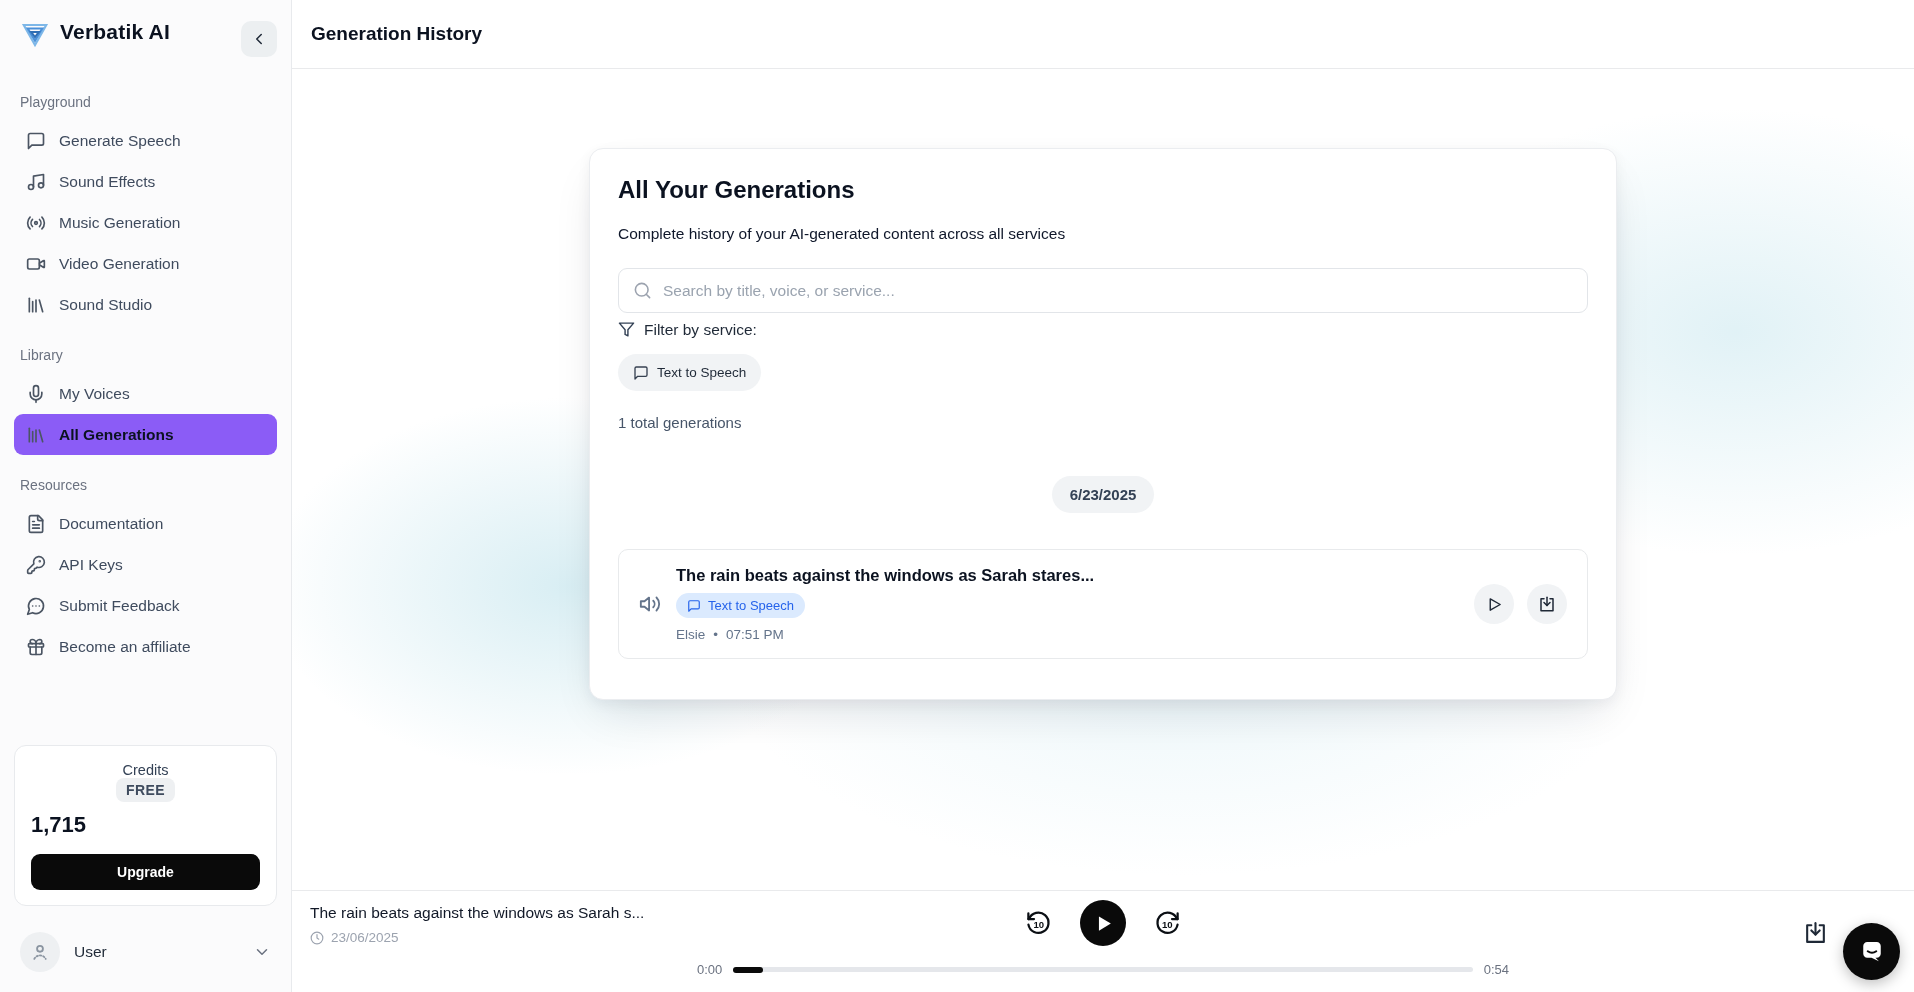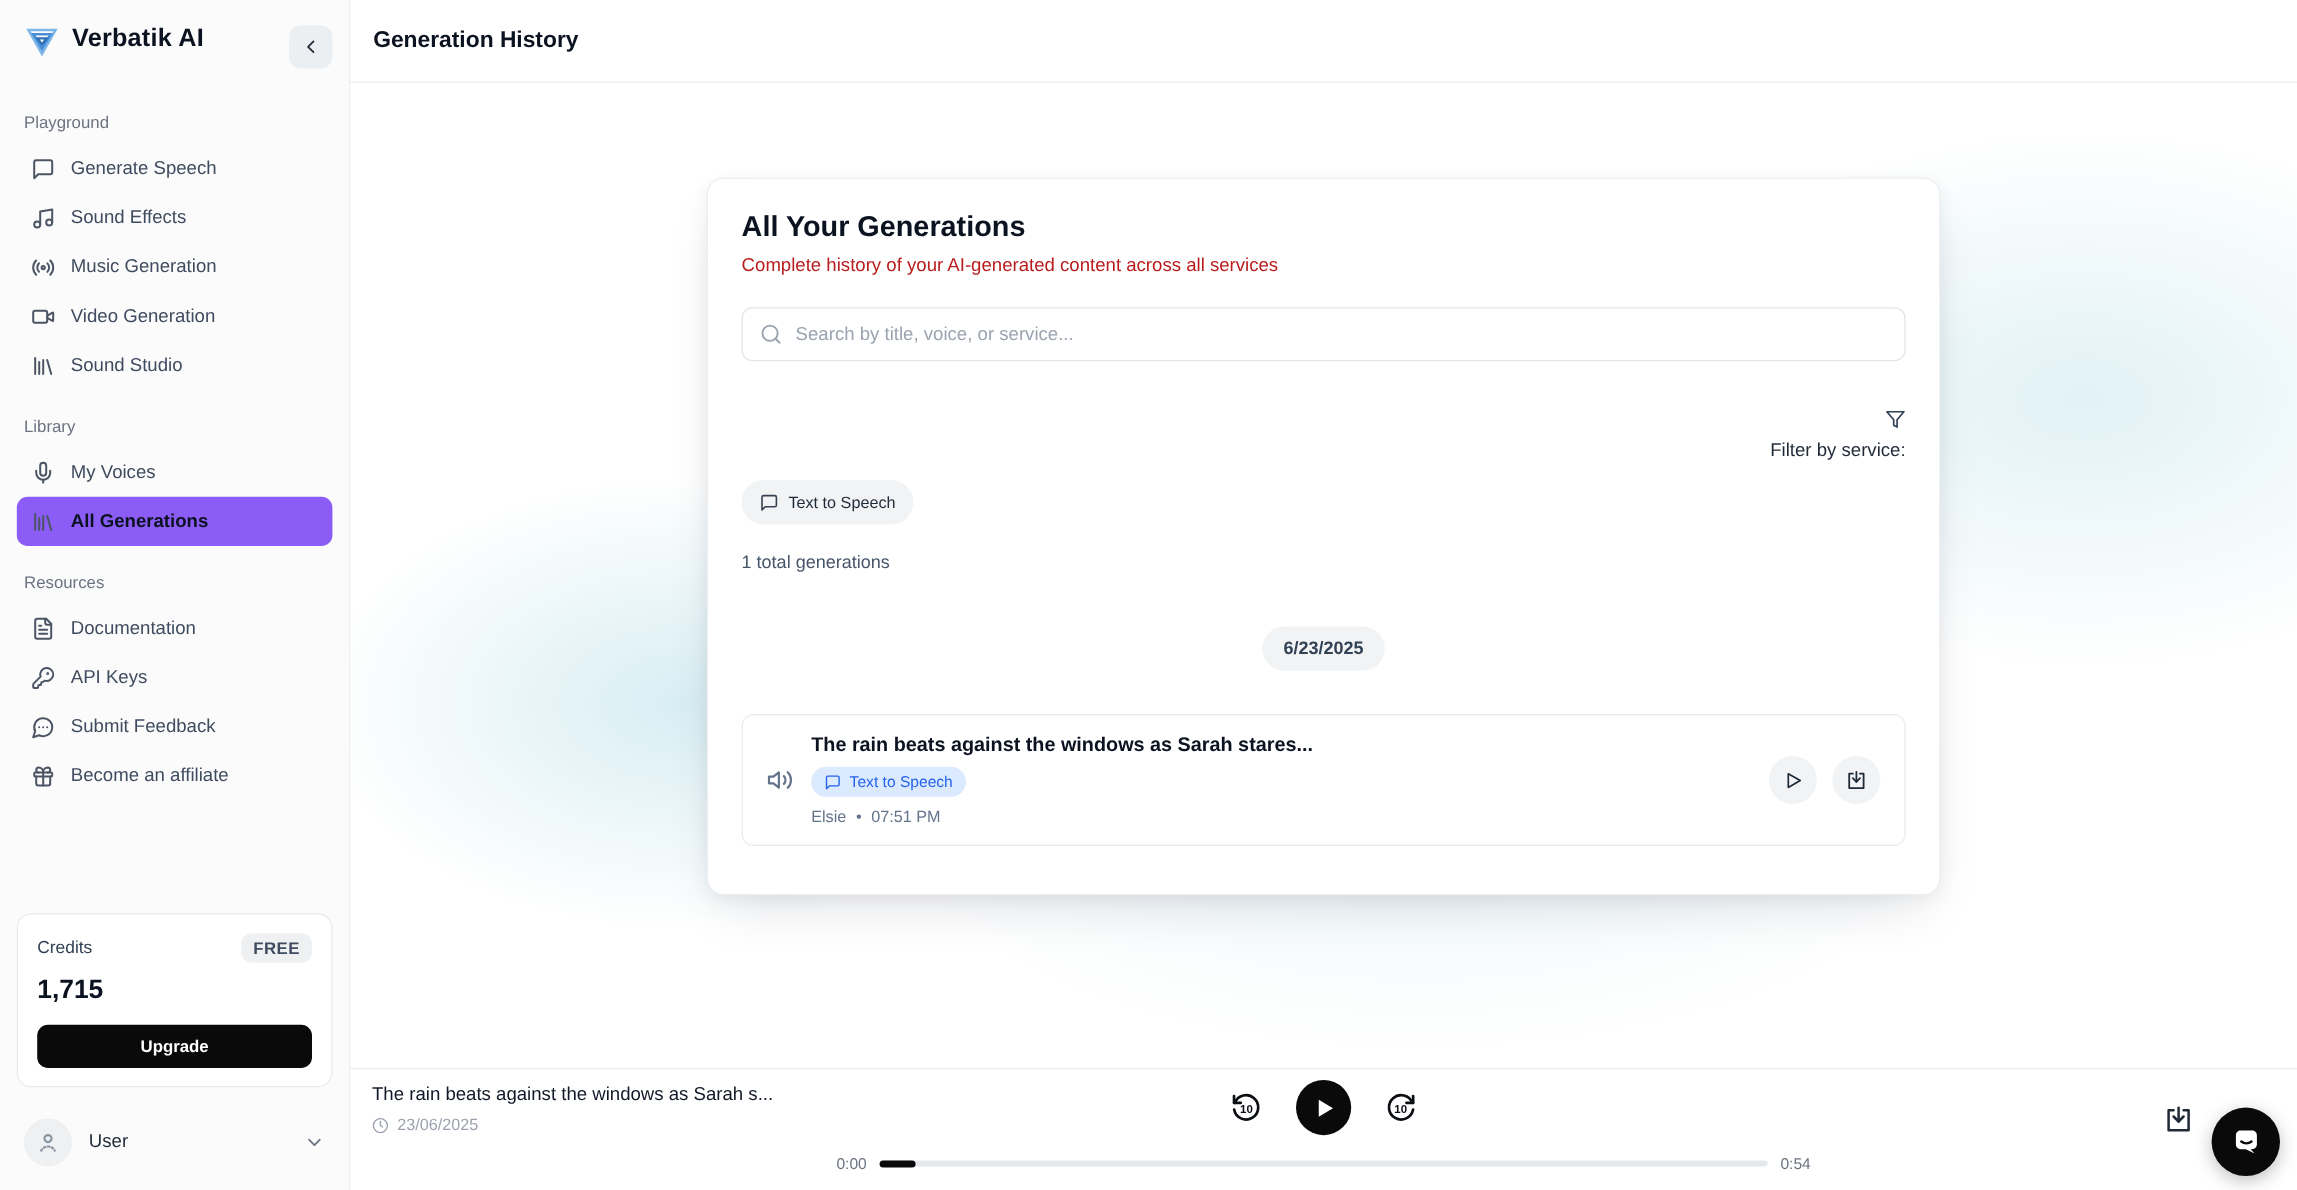--- a/index.html
+++ b/index.html
@@ -34,21 +34,21 @@
     cursor:pointer;
   }
   .nav-item .nicon { color:#4b5563; width:20px; height:20px; flex:0 0 20px; }
   .nav-item.active { background:#8b5cf6; color:#0b1220; font-weight:700; }
   .nav-gap { height:14px; }
 
   .credits-card {
     margin-top:auto; border:1px solid #e8eaed; border-radius:12px;
     background:#fff; padding:16px 16px 15px 16px;
   }
-  .credits-head { display:flex; align-items:center; justify-content:space-between; }
+  .credits-head { display:flex; align-items:center; justify-content:space-between;flex-direction:column; }
   .credits-label { font-size:14.5px; color:#334155; }
   .free-badge {
     background:#eef0f2; color:#3f4b5e; font-size:14px; font-weight:700;
     letter-spacing:.4px; padding:4px 10px; border-radius:8px;
   }
   .credits-value { font-size:22px; font-weight:800; color:#0b1220; margin-top:10px; }
   .upgrade-btn {
     margin-top:16px; width:100%; height:36px; background:#0a0a0a; color:#fff;
     border:none; border-radius:9px; font-size:14px; font-weight:600; cursor:pointer;
     font-family:inherit;
@@ -77,34 +77,34 @@
       radial-gradient(640px 300px at 55% 72%, rgba(192,228,238,.30), transparent 72%),
       #fff;
   }
   .card {
     position:relative; top:79px; width:1028px; margin:0 auto;
     background:#fff; border:1px solid #ebedf0; border-radius:14px;
     box-shadow:0 20px 45px -14px rgba(15,23,42,.14), 0 4px 14px rgba(15,23,42,.05);
     padding:27px 28px 40px 28px;
   }
   .card-title { font-size:24px; font-weight:800; color:#0b1220; }
-  .card-subtitle { font-size:15.5px; color:#b91c1c; margin-top:9px; }
+  .card-subtitle { font-size:15.5px; color:#0f172a; margin-top:21px; }
 
   .search-box {
     margin-top:25px; height:45px; border:1px solid #e2e5e9; border-radius:9px;
     display:flex; align-items:center; gap:11px; padding:0 14px; background:#fff;
   }
   .search-box .sicon { color:#9ca3af; }
   .search-input {
     border:none; outline:none; flex:1; font-size:15.5px; color:#0f172a;
     font-family:inherit; background:transparent;
   }
   .search-input::placeholder { color:#9aa3af; }
 
-  .filter-row { margin-top:40px; display:flex; align-items:flex-end; gap:9px; color:#334155;flex-direction:column; }
+  .filter-row { margin-top:8px; display:flex; align-items:flex-start; gap:9px; color:#334155; }
   .filter-label { font-size:15.5px; color:#1f2937; }
   .chip {
     margin-top:15px; display:inline-flex; align-items:center; gap:8px;
     background:#f1f3f5; border:none; border-radius:999px; padding:0 15px; height:37px;
     font-size:13.5px; color:#1f2937; font-family:inherit; cursor:pointer; font-weight:500;
   }
   .chip .cicon { color:#374151; }
   .total-label { margin-top:23px; font-size:15px; color:#475569; }
 
   .date-chip-wrap { margin-top:45px; display:flex; justify-content:center; }

